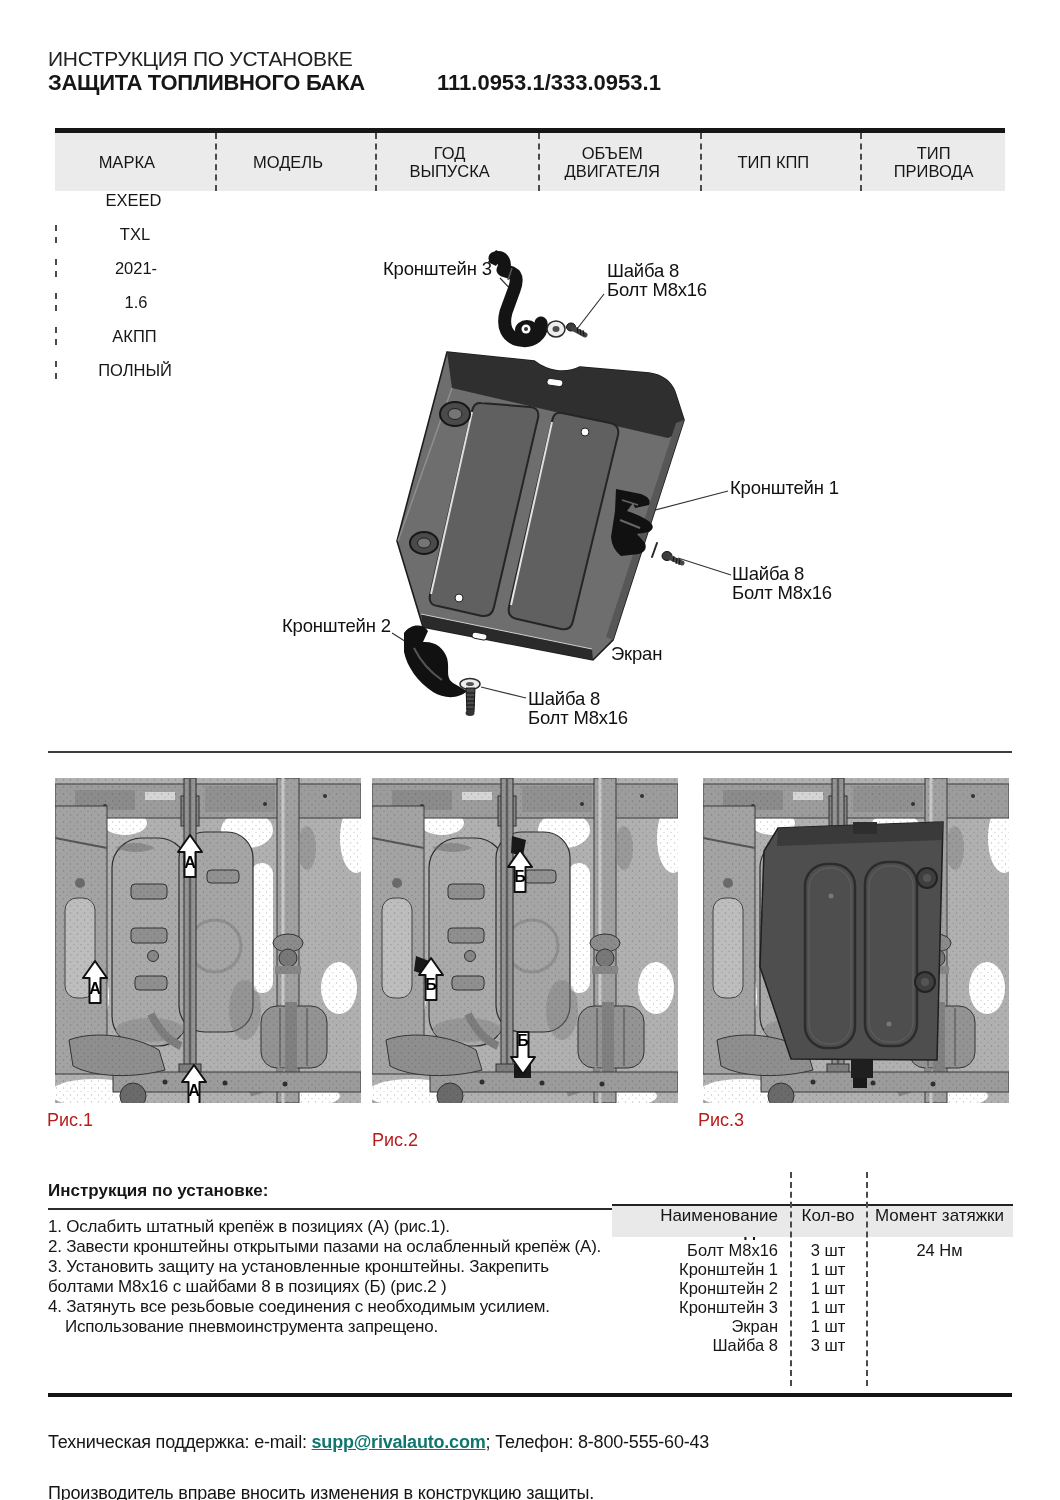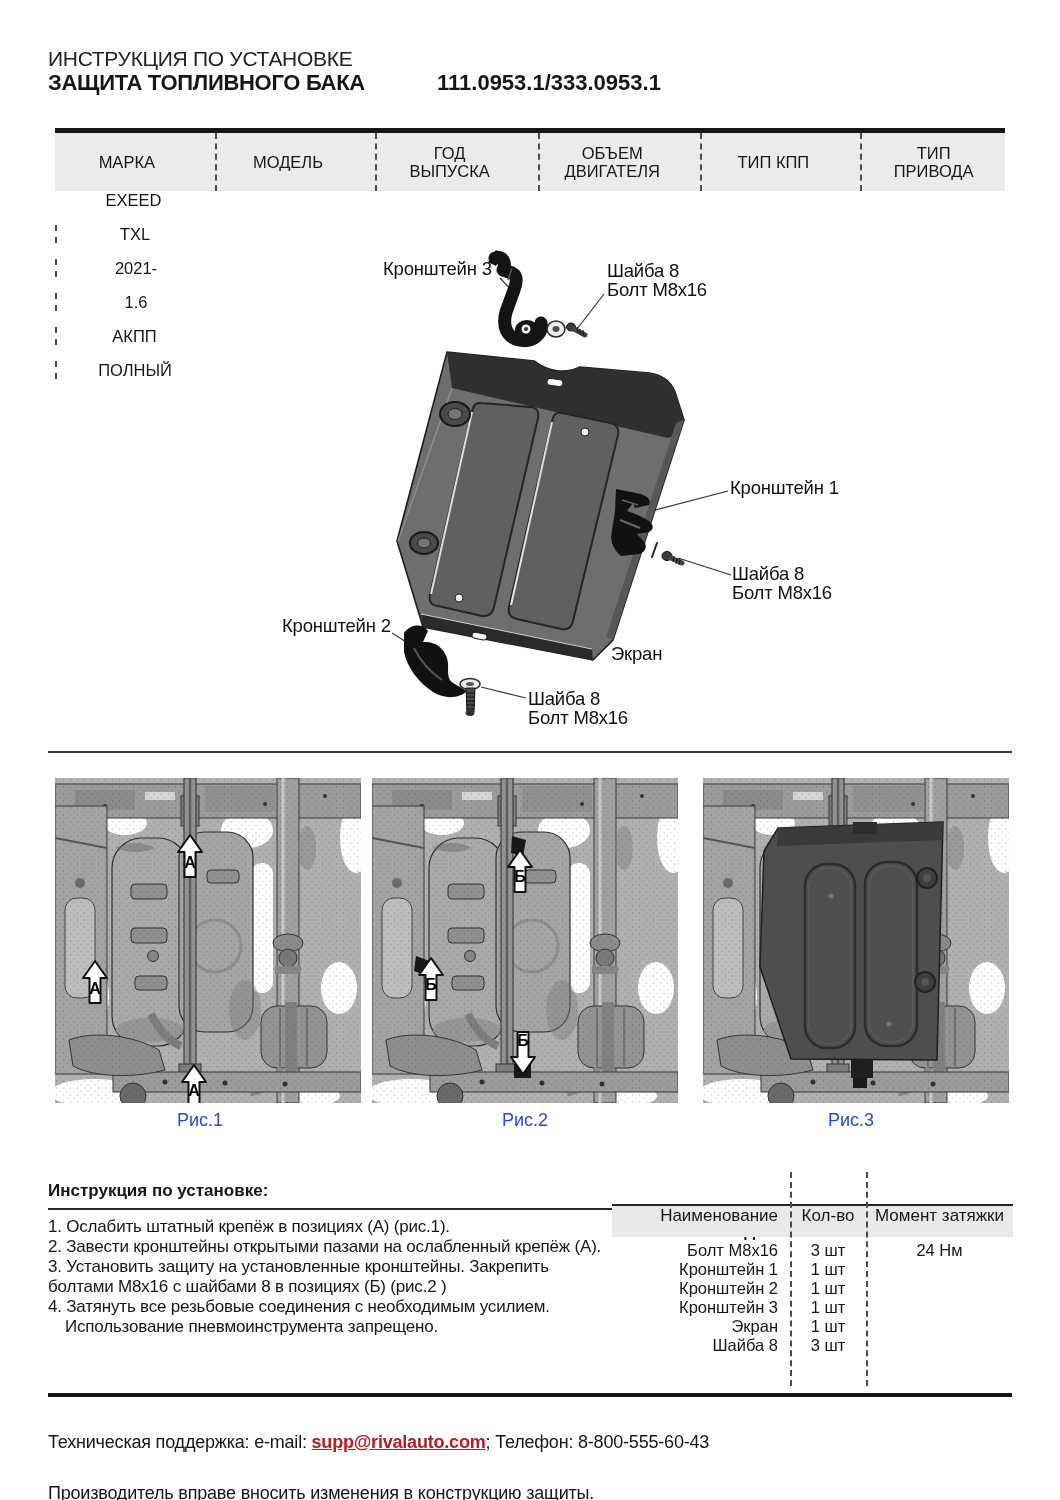--- a/index.html
+++ b/index.html
@@ -25,21 +25,21 @@
   
   .diagram-svg{left:0;top:240px;}
   .dlabel{font-size:18.5px;line-height:19px;color:#111;letter-spacing:-0.2px;}
 
   
   .divider{left:48px;top:751px;width:964px;height:2px;background:#3c3c3c;}
 
   
   .photo{position:absolute;width:306px;height:325px;}
   .marker-letter{font:bold 16px "Liberation Sans",sans-serif;fill:#000;text-anchor:middle;}
-  .caption{top:1110px;width:306px;text-align:center;font-size:18px;color:#1d4ed8;}
+  .caption{top:1110px;width:306px;text-align:left;font-size:18px;color:#b91c1c;}
 
   
   .instr{left:48px;top:1181px;width:566px;}
   .instr-title{font-size:17px;font-weight:bold;}
   .instr-rule{margin-top:7px;height:2px;background:#2b2b2b;width:100%;}
   .instr-steps{margin-top:7px;font-size:17px;line-height:20px;letter-spacing:-0.2px;}
   .instr-step.indent{padding-left:17px;}
 
   
   .parts-title{left:658px;top:1180px;font-size:17.5px;font-weight:bold;margin-top:40px;}
@@ -50,21 +50,21 @@
   .parts-row{display:flex;height:19px;line-height:19px;}
   .pc-name{width:178px;text-align:right;padding-right:12px;box-sizing:border-box;}
   .pc-qty{width:76px;text-align:center;}
   .pc-tq{width:147px;text-align:center;}
   .dashv{top:1172px;height:214px;width:0;border-left:2px dashed #4a4a4a;}
 
   
   .footer-rule{left:48px;top:1393px;width:964px;height:4px;background:#141414;}
   .foot1{left:48px;top:1483px;font-size:18px;letter-spacing:-0.2px;}
   .foot2{left:48px;top:1432px;font-size:18px;letter-spacing:-0.2px;}
-  .email-link{color:#b91c1c;font-weight:bold;text-decoration:underline;cursor:pointer;}
+  .email-link{color:#0f766e;font-weight:bold;text-decoration:underline;cursor:pointer;}
   .phone{font-weight:normal;}
 </style>
 </head>
 <body>
 
 <div id="app">
 
   <svg width="0" height="0" style="position:absolute" aria-hidden="true">
     <defs>
       <pattern id="speck" width="7" height="7" patternUnits="userSpaceOnUse">
@@ -305,21 +305,21 @@
       <circle cx="222" cy="204" r="4" fill="#555"></circle>
       <circle cx="128" cy="118" r="2.5" fill="#777"></circle>
       <circle cx="186" cy="246" r="2.5" fill="#777"></circle>
       <rect x="150" y="44" width="24" height="12" fill="#2e2e2e"></rect>
       <rect x="148" y="282" width="22" height="18" fill="#1f1f1f"></rect>
       <rect x="150" y="300" width="14" height="10" fill="#1a1a1a"></rect>
     </g>
   </svg>
 
   <div class="abs caption" style="left:47px;">Рис.1</div>
-  <div class="abs caption" style="left:372px;">Рис.2</div>
+  <div class="abs caption" style="left:372px;margin-top:20px;">Рис.2</div>
   <div class="abs caption" style="left:698px;">Рис.3</div>
 
   <div class="abs instr">
     <div class="instr-title">Инструкция по установке:</div>
     <div class="instr-rule"></div>
     <div class="instr-steps">
       <div class="instr-step">1. Ослабить штатный крепёж в позициях (А) (рис.1).</div>
       <div class="instr-step">2. Завести кронштейны открытыми пазами на ослабленный крепёж (А).</div>
       <div class="instr-step">3. Установить защиту на установленные кронштейны. Закрепить болтами М8х16 с шайбами 8 в позициях (Б) (рис.2 )</div>
       <div class="instr-step">4. Затянуть все резьбовые соединения с необходимым усилием.</div>

